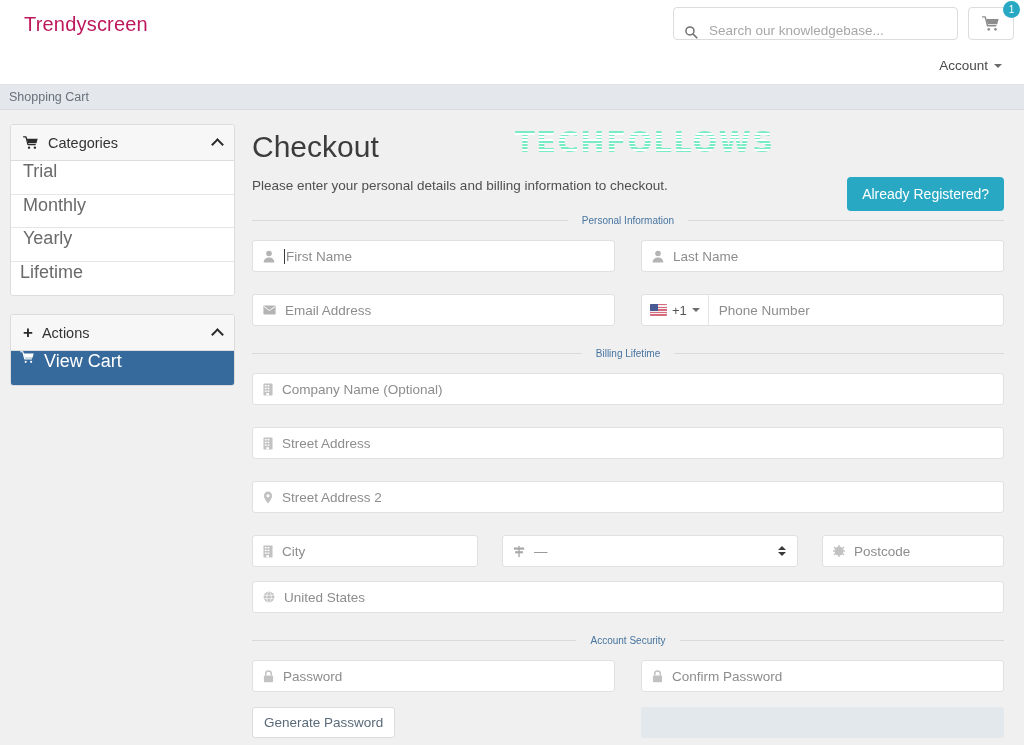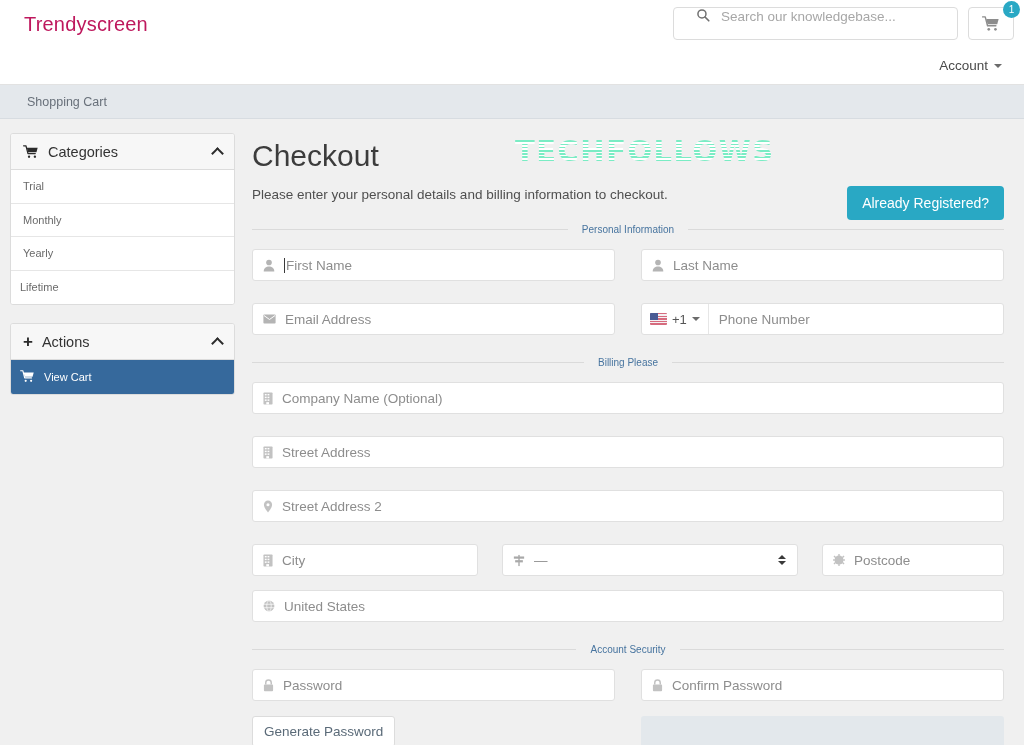--- a/index.html
+++ b/index.html
@@ -24,22 +24,22 @@
     font-size: 20px; color: #be185d; font-weight: 400;
     letter-spacing: .2px;
   }
   .top-right {
     position: absolute; right: 10px; top: 7px;
     display: flex; align-items: center; gap: 10px;
   }
   .searchbox {
     width: 285px; height: 33px;
     border: 1px solid #dcdcdc; border-radius: 4px;
-    background: #fff; display: flex; align-items: flex-start;
-    padding: 0 22px;
+    background: #fff; display: flex; align-items: flex-end;
+    padding: 0 10px;
   }
   .searchbox svg { flex: 0 0 auto; margin-right: 9px; }
   .searchbox input {
     border: none; outline: none; width: 100%;
     font-family: "Liberation Sans", sans-serif;
     font-size: 13.5px; color: #555; background: transparent;
   }
   .searchbox input::placeholder { color: #a7a7a7; }
   .cartbtn {
     width: 46px; height: 33px;
@@ -74,24 +74,24 @@
     width: 0; height: 0;
     border-left: 4px solid transparent;
     border-right: 4px solid transparent;
     border-top: 4.5px solid #6b6b6b;
     display: inline-block;
   }
   .nav-right { position: absolute; right: 22px; top: 9px; }
 
   
   .breadcrumb {
-    height: 34px; background: #e4e8ec;
+    height: 25px; background: #e4e8ec;
     border-bottom: 1px solid #d7dce1;
     display: flex; align-items: center;
-    padding-left: 27px;
+    padding-left: 9px;
     font-size: 12.5px; color: #68707a;
   }
 
   
   .page { display: flex; padding: 14px 10px 0 10px; }
 
   
   .sidebar { width: 225px; flex: 0 0 225px; }
   .panel {
     background: #fff; border: 1px solid #dcdcdc;
@@ -107,22 +107,22 @@
   .panel-head .ph-icon { margin-right: 9px; display: flex; }
   .panel-head .ph-title { font-size: 14.5px; color: #333; flex: 1; }
   .chev-up {
     width: 9px; height: 9px;
     border-left: 2px solid #2b2b2b;
     border-top: 2px solid #2b2b2b;
     transform: rotate(45deg);
     margin-top: 3px;
   }
   .panel-item {
-    height: 33.5px; display: flex; align-items: center;
-    padding: 0 12px; font-size: 11px; color: #6a6a6a;
+    height: 33.5px; display: flex; 
+    padding: 0 12px; font-size: 18px; color: #6a6a6a;
     border-bottom: 1px solid #e6e6e6; cursor: pointer;
     background: #fff;
   }
   .panel-item:last-child { border-bottom: none; padding-left: 9px; }
   .panel-item.active {
     background: #36699c; color: #ffffff;
   }
   .panel-item.active .pi-icon { margin-right: 9px; display: flex; }
   .plus-icon { font-size: 17px; font-weight: bold; color: #2b2b2b;
                line-height: 1; margin-right: 9px; }
@@ -394,21 +394,21 @@
             <span class="flag"></span>
             <span class="pp">+1</span>
             <i class="caret"></i>
           </div>
           <span class="phone-input">Phone Number</span>
         </div>
       </div>
     </div>
 
     <div class="legend">
-      <span>Billing Please</span>
+      <span>Billing Lifetime</span>
     </div>
 
     <div class="row">
       <div class="col">
         <div class="field">
           <span class="fi">
             <svg class="ic" width="10" height="13" viewBox="0 0 11 14">
               <rect x="0.5" y="0.5" width="10" height="13" rx="0.8" fill="#c2c2c2"></rect>
               <g fill="#ffffff">
                 <rect x="2" y="2" width="2" height="1.6"></rect>

